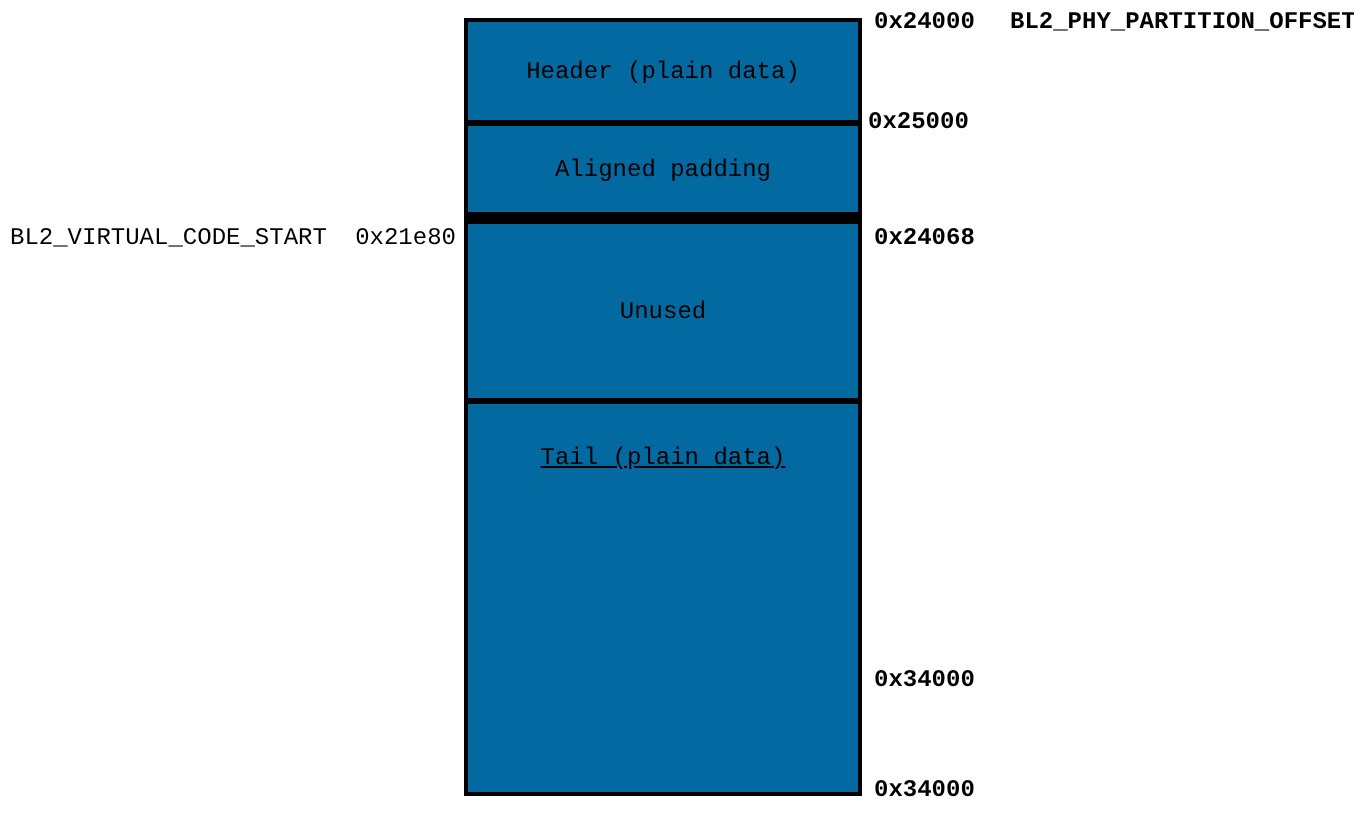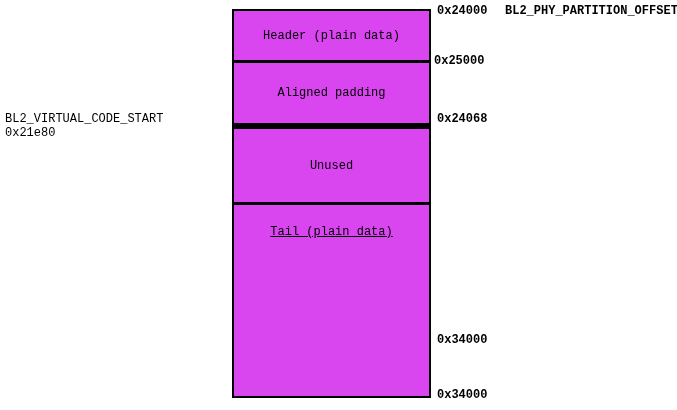--- a/index.html
+++ b/index.html
@@ -20,59 +20,58 @@
   .stack {
     position: absolute;
     left: 232px;
     top: 9px;
     width: 199px;
     height: 389px;
     border: 2px solid #000000;
     box-sizing: border-box;
     display: flex;
     flex-direction: column;
-    background: #d946ef;
+    background: #0369a1;
   }
   .segment {
     display: flex;
     align-items: center;
     justify-content: center;
     flex: none;
   }
   .segment-label {
     text-align: center;
     white-space: pre-line;
     line-height: 14px;
   }
   .divider {
     flex: none;
     height: 3px;
     background: #000000;
   }
   .seg-1 { height: 49px; }
-  .seg-2 { height: 60px; }
+  .seg-2 { height: 43px; }
   .seg-3 { height: 135px; }
-  .seg-4 { height: 73px; }
+  .seg-4 { height: 87px; }
   .seg-5 { height: 54px; text-decoration: underline; }
   .addr {
     position: absolute;
     white-space: nowrap;
     line-height: 14px;
     font-weight: bold;
   }
   .left-annotation {
     position: absolute;
     left: 5px;
     top: 112px;
     width: 223px;
     display: flex;
     justify-content: space-between;
     line-height: 14px;
     white-space: nowrap;
-    flex-direction: column;
   }
 </style>
 </head>
 <body>
 
 <div class="canvas">
 
   <div class="stack">
     <div class="segment seg-1">
       <span class="segment-label">Header (plain data)</span>

